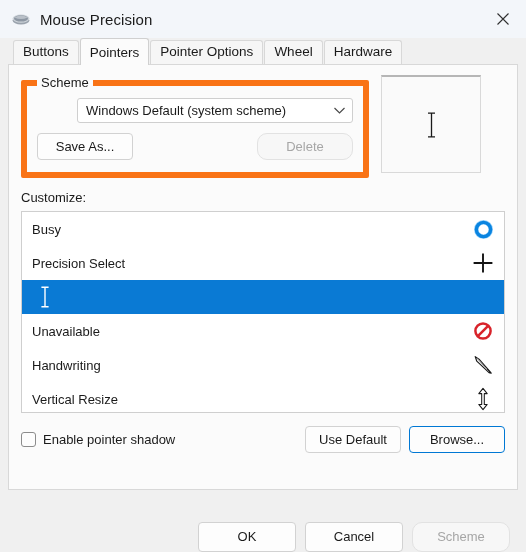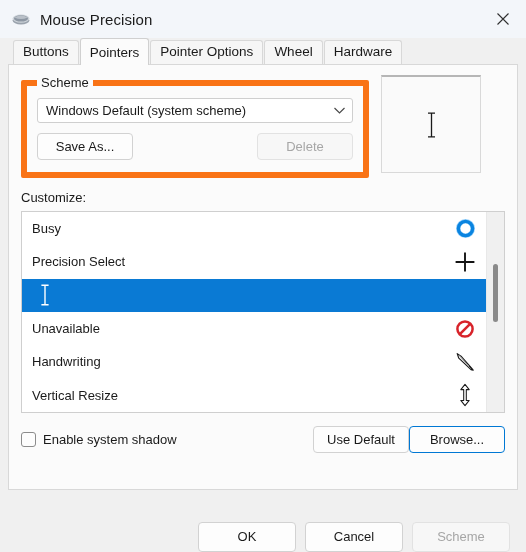--- a/index.html
+++ b/index.html
@@ -130,20 +130,21 @@
     background: #ffffff;
     border: 1px solid #cfcfcf;
     border-radius: 3px;
     display: flex;
     align-items: center;
     padding: 0 6px 0 8px;
     font-size: 13px;
     color: #1a1a1a;
     cursor: default;
     box-sizing: border-box;
+    margin-left: 40px;
   }
   .combo .combo-value { flex: 1 1 auto; }
   .chev { display:block; }
 
   .scheme-buttons {
     margin-top: 10px;
     display: flex;
     justify-content: space-between;
     gap: 17px;
   }
@@ -159,20 +160,21 @@
     padding: 0 12px;
     cursor: default;
     box-sizing: border-box;
     line-height: 25px;
     text-align: center;
   }
   .btn.disabled {
     color: #a6a6a6;
     background: #f7f7f7;
     border-color: #e2e2e2;
+    border-radius: 10px;
   }
   .btn.focused {
     border: 1.6px solid #0078d4;
     background: #fdfdfd;
   }
 
   .preview {
     margin-left: 12px;
     width: 100px;
     height: 98px;
@@ -192,20 +194,21 @@
     color: #1a1a1a;
   }
   .listbox {
     margin-top: 6px;
     height: 202px;
     border: 1px solid #cfcfcf;
     background: #ffffff;
     box-sizing: border-box;
     display: flex;
     overflow: hidden;
+    flex-direction: column;
   }
   .list-items {
     flex: 1 1 auto;
     display: flex;
     flex-direction: column;
   }
   .list-item {
     height: 34px;
     display: flex;
     align-items: center;
@@ -258,21 +261,21 @@
   .checkbox {
     width: 15px;
     height: 15px;
     border: 1.3px solid #8c8c8c;
     border-radius: 3px;
     background: #fdfdfd;
     box-sizing: border-box;
     margin-right: 7px;
   }
   .checkbox-label { font-size: 13px; }
-  .panel-bottom .btns { display: flex; }
+  .panel-bottom .btns { display: flex; gap: 8px; }
 
   
   .footer {
     flex: 0 0 auto;
     height: 62px;
     display: flex;
     align-items: flex-end;
     justify-content: flex-end;
     padding-right: 16px;
     gap: 9px;
@@ -408,21 +411,21 @@
 
       </div>
       <div class="scrollbar">
         <div class="scroll-thumb"></div>
       </div>
     </div>
 
     <div class="panel-bottom">
       <div class="checkbox-wrap">
         <span class="checkbox"></span>
-        <span class="checkbox-label">Enable system shadow</span>
+        <span class="checkbox-label">Enable pointer shadow</span>
       </div>
       <div class="btns">
         <div class="btn">Use Default</div>
         <div class="btn focused">Browse...</div>
       </div>
     </div>
 
   </div>
 
   <div class="footer">

